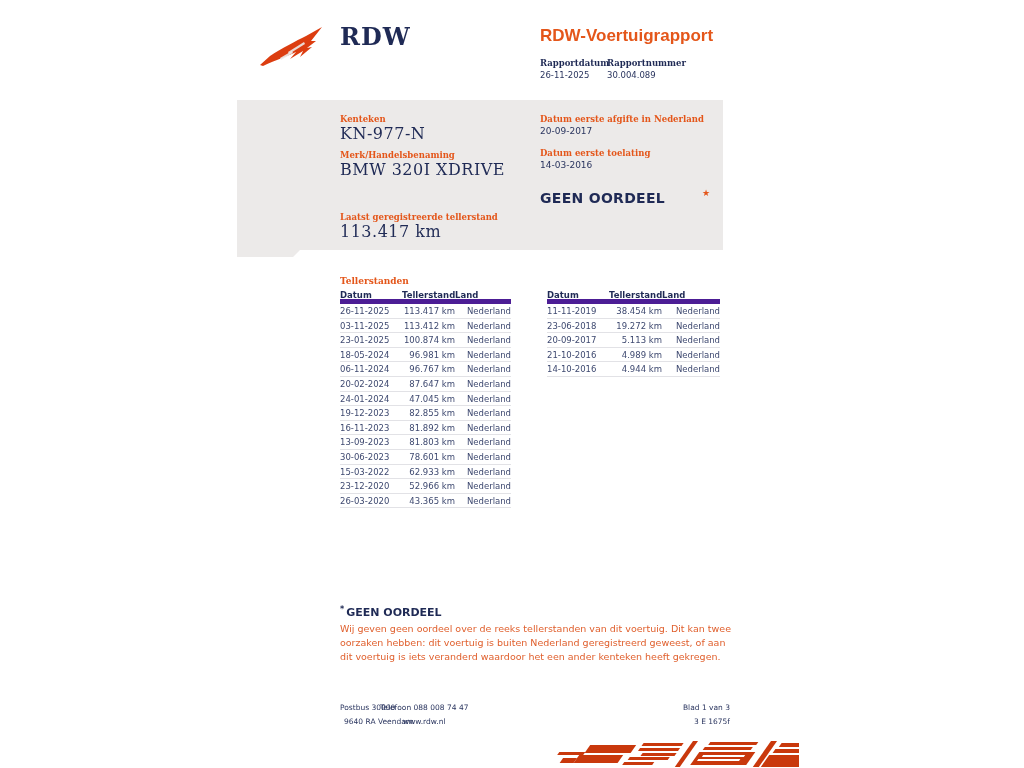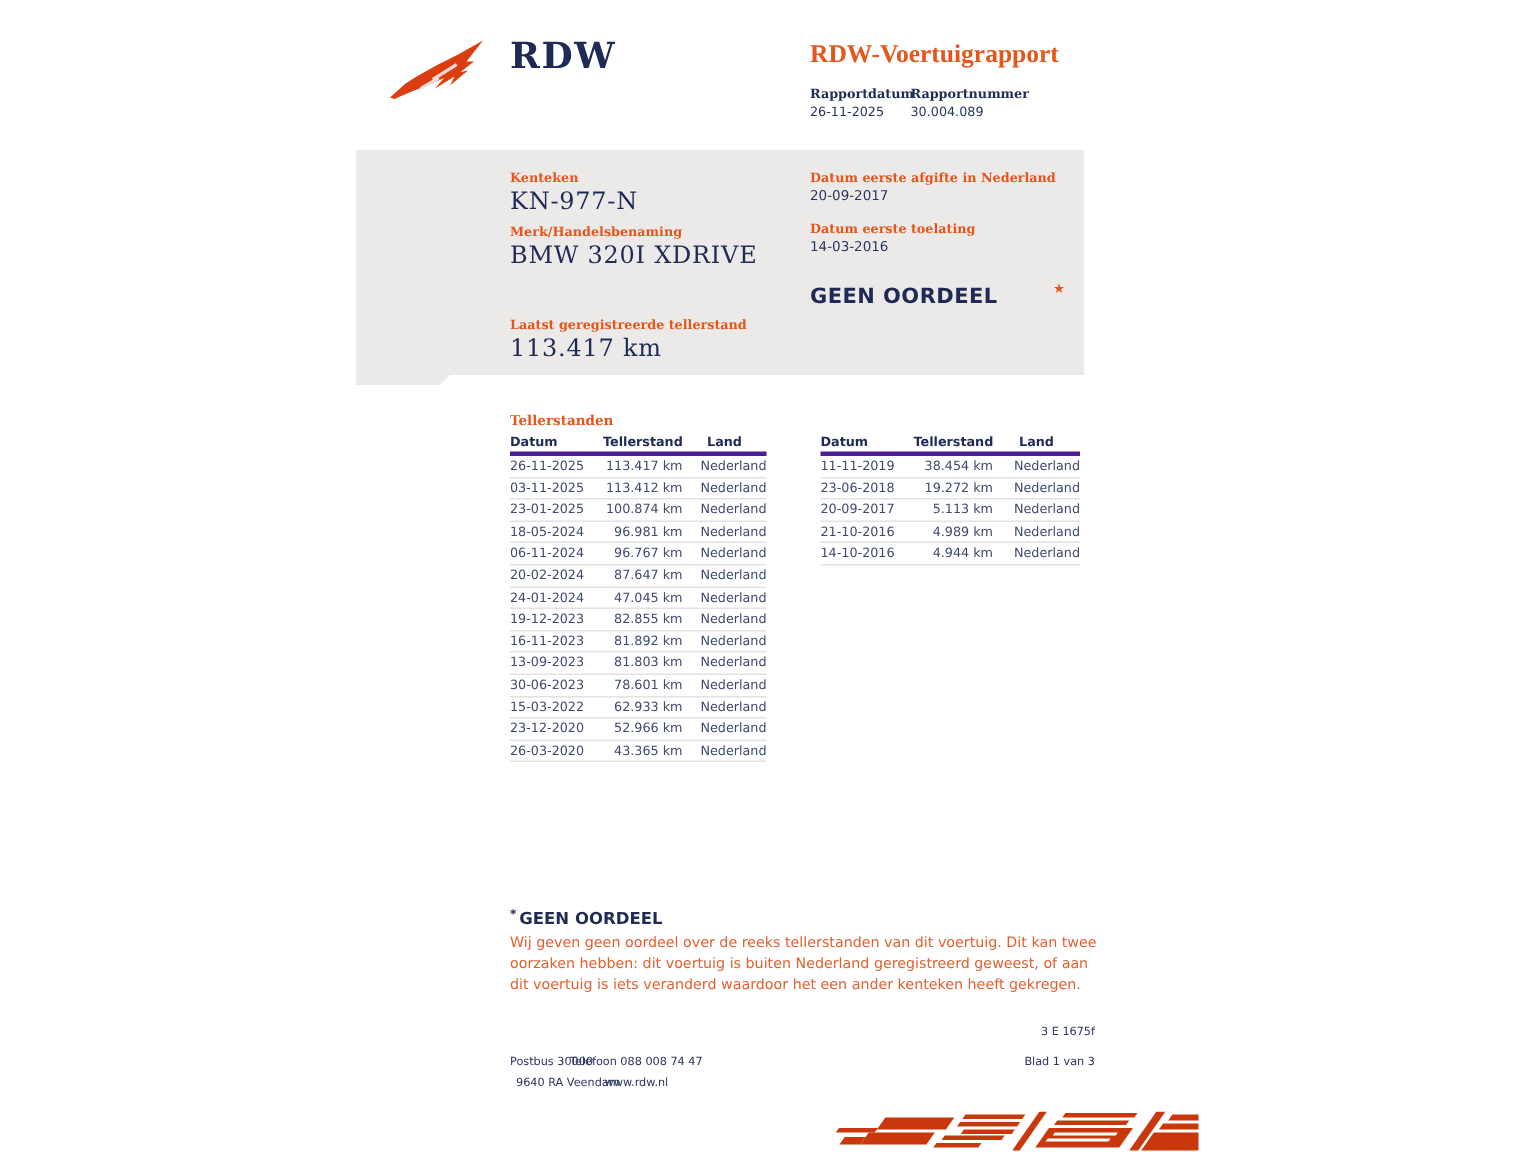--- a/index.html
+++ b/index.html
@@ -4,21 +4,21 @@
 <style>
   * { margin:0; padding:0; box-sizing:border-box; }
   html,body { width:1024px; height:768px; background:#ffffff; overflow:hidden;
               font-family:"DejaVu Sans", sans-serif; }
   .page { position:relative; width:1024px; height:552px; background:#ffffff; }
 
   
   .logo-svg { position:absolute; left:258px; top:26px; width:76px; height:44px; }
   .logo-text { position:absolute; left:340px; top:22px; font-family:"DejaVu Serif", serif;
                font-size:24px; font-weight:600; color:#1F2A55; letter-spacing:1px; }
-  .doc-title { position:absolute; left:540px; top:26px; font-family:Liberation Serif, serif;
+  .doc-title { position:absolute; left:540px; top:26px; font-family:Liberation Sans, sans-serif;
                font-size:17px; font-weight:bold; color:#E4561A; }
   .meta-label { position:absolute; font-family:"DejaVu Serif", serif; font-size:8.5px;
                 font-weight:bold; color:#1F2A55; }
   .meta-value { position:absolute; font-size:8.5px; color:#2A355F; }
   .ml-date { left:540px; top:58px; }  .mv-date { left:540px; top:70px; }
   .ml-num  { left:607px; top:58px; }  .mv-num  { left:607px; top:70px; }
 
   
   .panel { position:absolute; left:237px; top:100px; width:486px; height:157px;
            background:#ECEAE9;
@@ -32,39 +32,39 @@
              color:#1F2A55; letter-spacing:0.3px; }
   .verdict-star { position:absolute; left:702px; top:188px; font-size:9px; color:#E4561A; }
 
   
   .tbl-heading { position:absolute; left:340px; top:276px; font-family:"DejaVu Serif", serif;
                  font-size:9px; font-weight:bold; color:#E4561A; }
   .tbl { position:absolute; top:290px; font-size:8.5px; }
   .tbl-left  { left:340px; width:171px; }
   .tbl-right { left:547px; width:173px; }
   .thead { display:grid; grid-template-columns:62px 53px 1fr; height:14px;
-           border-bottom:3px solid #4c1d95; font-weight:bold; color:#1F2A55; }
-  .thead .tc2, .thead .tc3 { text-align:center; }
+           border-bottom:5px solid #4c1d95; font-weight:bold; color:#1F2A55; }
+  .thead .tc2, .thead .tc3 { text-align:left; }
   .trow { display:grid; grid-template-columns:62px 53px 1fr; height:14.6px;
           line-height:14.6px; border-bottom:1px solid #E2E2E6; color:#3E4970; }
   .tc2, .tc3 { text-align:right; }
 
   
   .fn-title { position:absolute; left:340px; top:605px; font-size:11px; font-weight:bold;
               color:#1F2A55; }
   .fn-star { font-size:8px; vertical-align:4px; margin-right:2px; color:#1F2A55; }
   .fn-text { position:absolute; left:340px; top:622px; width:398px; font-size:9.5px;
              line-height:14px; color:#E0602E; }
 
   
   .foot { position:absolute; font-size:7.5px; color:#2A355F; }
   .f-a1 { left:340px; top:703px; } .f-a2 { left:344px; top:717px; }
   .f-p  { left:380px; top:703px; } .f-w  { left:403px; top:717px; }
   .f-b  { left:630px; top:703px; width:100px; text-align:right; }
-  .f-c  { left:630px; top:683px; width:100px; text-align:right; }
+  .f-c  { left:630px; top:717px; width:100px; text-align:right; }
 
   
   .bottom-art { position:absolute; left:543px; top:741px; width:256px; height:27px; }
 </style>
 </head>
 <body>
 
 <div class="page">
 
   <svg class="logo-svg" viewBox="0 0 76 44">

